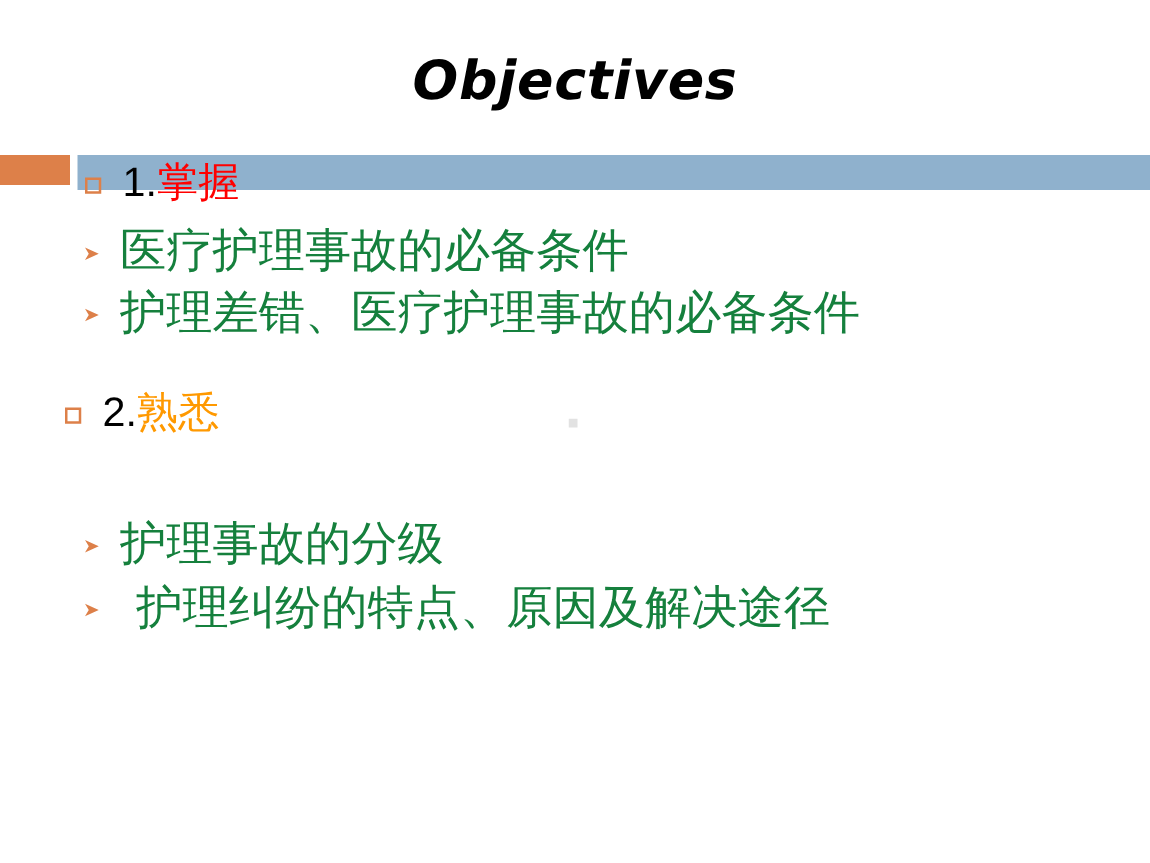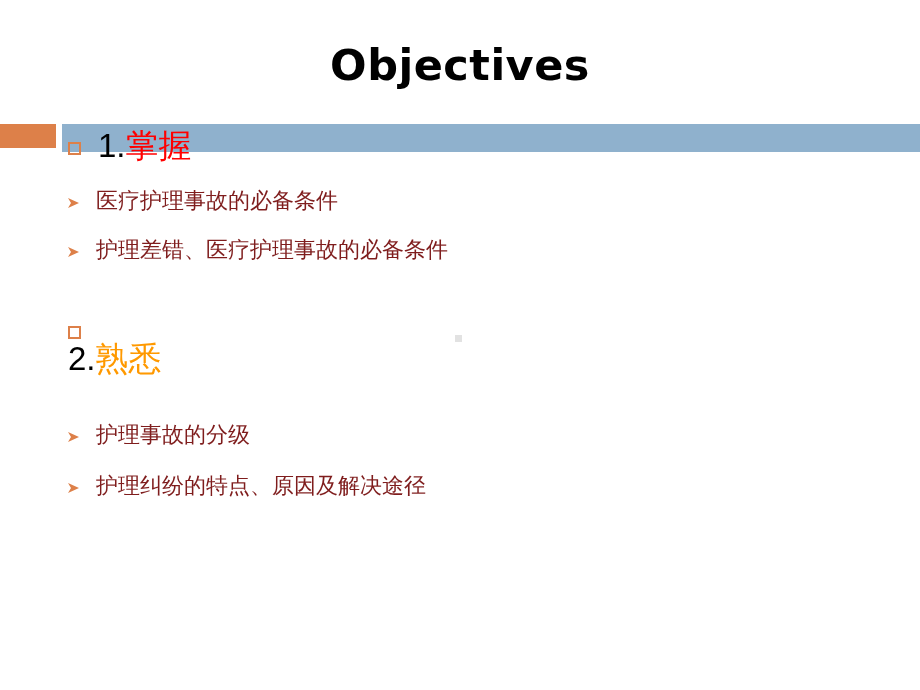--- a/index.html
+++ b/index.html
@@ -29,20 +29,21 @@
     left: 0;
     width: 920px;
     text-align: center;
     font-family: "DejaVu Sans", sans-serif;
     font-size: 43px;
     font-weight: 700;
     color: #000000;
     letter-spacing: 0.5px;
     line-height: 1.1;
     white-space: nowrap;
+    font-style: italic;
   }
 
   
   .banner-orange-block {
     position: absolute;
     left: 0px;
     top: 124px;
     width: 56px;
     height: 24px;
     background: #DD8049;
@@ -98,23 +99,23 @@
   }
   .level2-marker {
     flex: 0 0 auto;
     width: 16px;
     height: 16px;
     margin-top: 15px;
     margin-right: 14px;
   }
   .level2-marker svg { display: block; }
   .level2-text {
-    font-size: 22px;
+    font-size: 37px;
     line-height: 42px;
-    color: #7f1d1d;
+    color: #15803d;
     font-family: Liberation Sans, sans-serif;
   }
 
   
   .stray-mark {
     position: absolute;
     left: 455px;
     top: 335px;
     width: 7px;
     height: 7px;
@@ -149,36 +150,36 @@
 
     <div class="level2-row" style="left:66px; top:229px;">
       <span class="level2-marker">
         <svg width="16" height="16" viewBox="0 0 16 16" aria-hidden="true">
           <path d="M2 3 L13 8 L2 13 L5 8 Z" fill="#DD8049"></path>
         </svg>
       </span>
       <span class="level2-text">护理差错、医疗护理事故的必备条件</span>
     </div>
 
-    <div class="level1-row" style="left:68px; top:310px;flex-direction:column;">
+    <div class="level1-row" style="left:52px; top:310px;">
       <span class="level1-marker"></span>
       <span class="level1-text"><span>2.</span><span class="accent-orange">熟悉</span></span>
     </div>
 
 
     <div class="level2-row" style="left:66px; top:414px;">
       <span class="level2-marker">
         <svg width="16" height="16" viewBox="0 0 16 16" aria-hidden="true">
           <path d="M2 3 L13 8 L2 13 L5 8 Z" fill="#DD8049"></path>
         </svg>
       </span>
       <span class="level2-text">护理事故的分级</span>
     </div>
 
-    <div class="level2-row" style="left:66px; top:465px;">
+    <div class="level2-row" style="left:66px; top:465px;gap:13px;">
       <span class="level2-marker">
         <svg width="16" height="16" viewBox="0 0 16 16" aria-hidden="true">
           <path d="M2 3 L13 8 L2 13 L5 8 Z" fill="#DD8049"></path>
         </svg>
       </span>
       <span class="level2-text">护理纠纷的特点、原因及解决途径</span>
     </div>
 
   </div>
 

